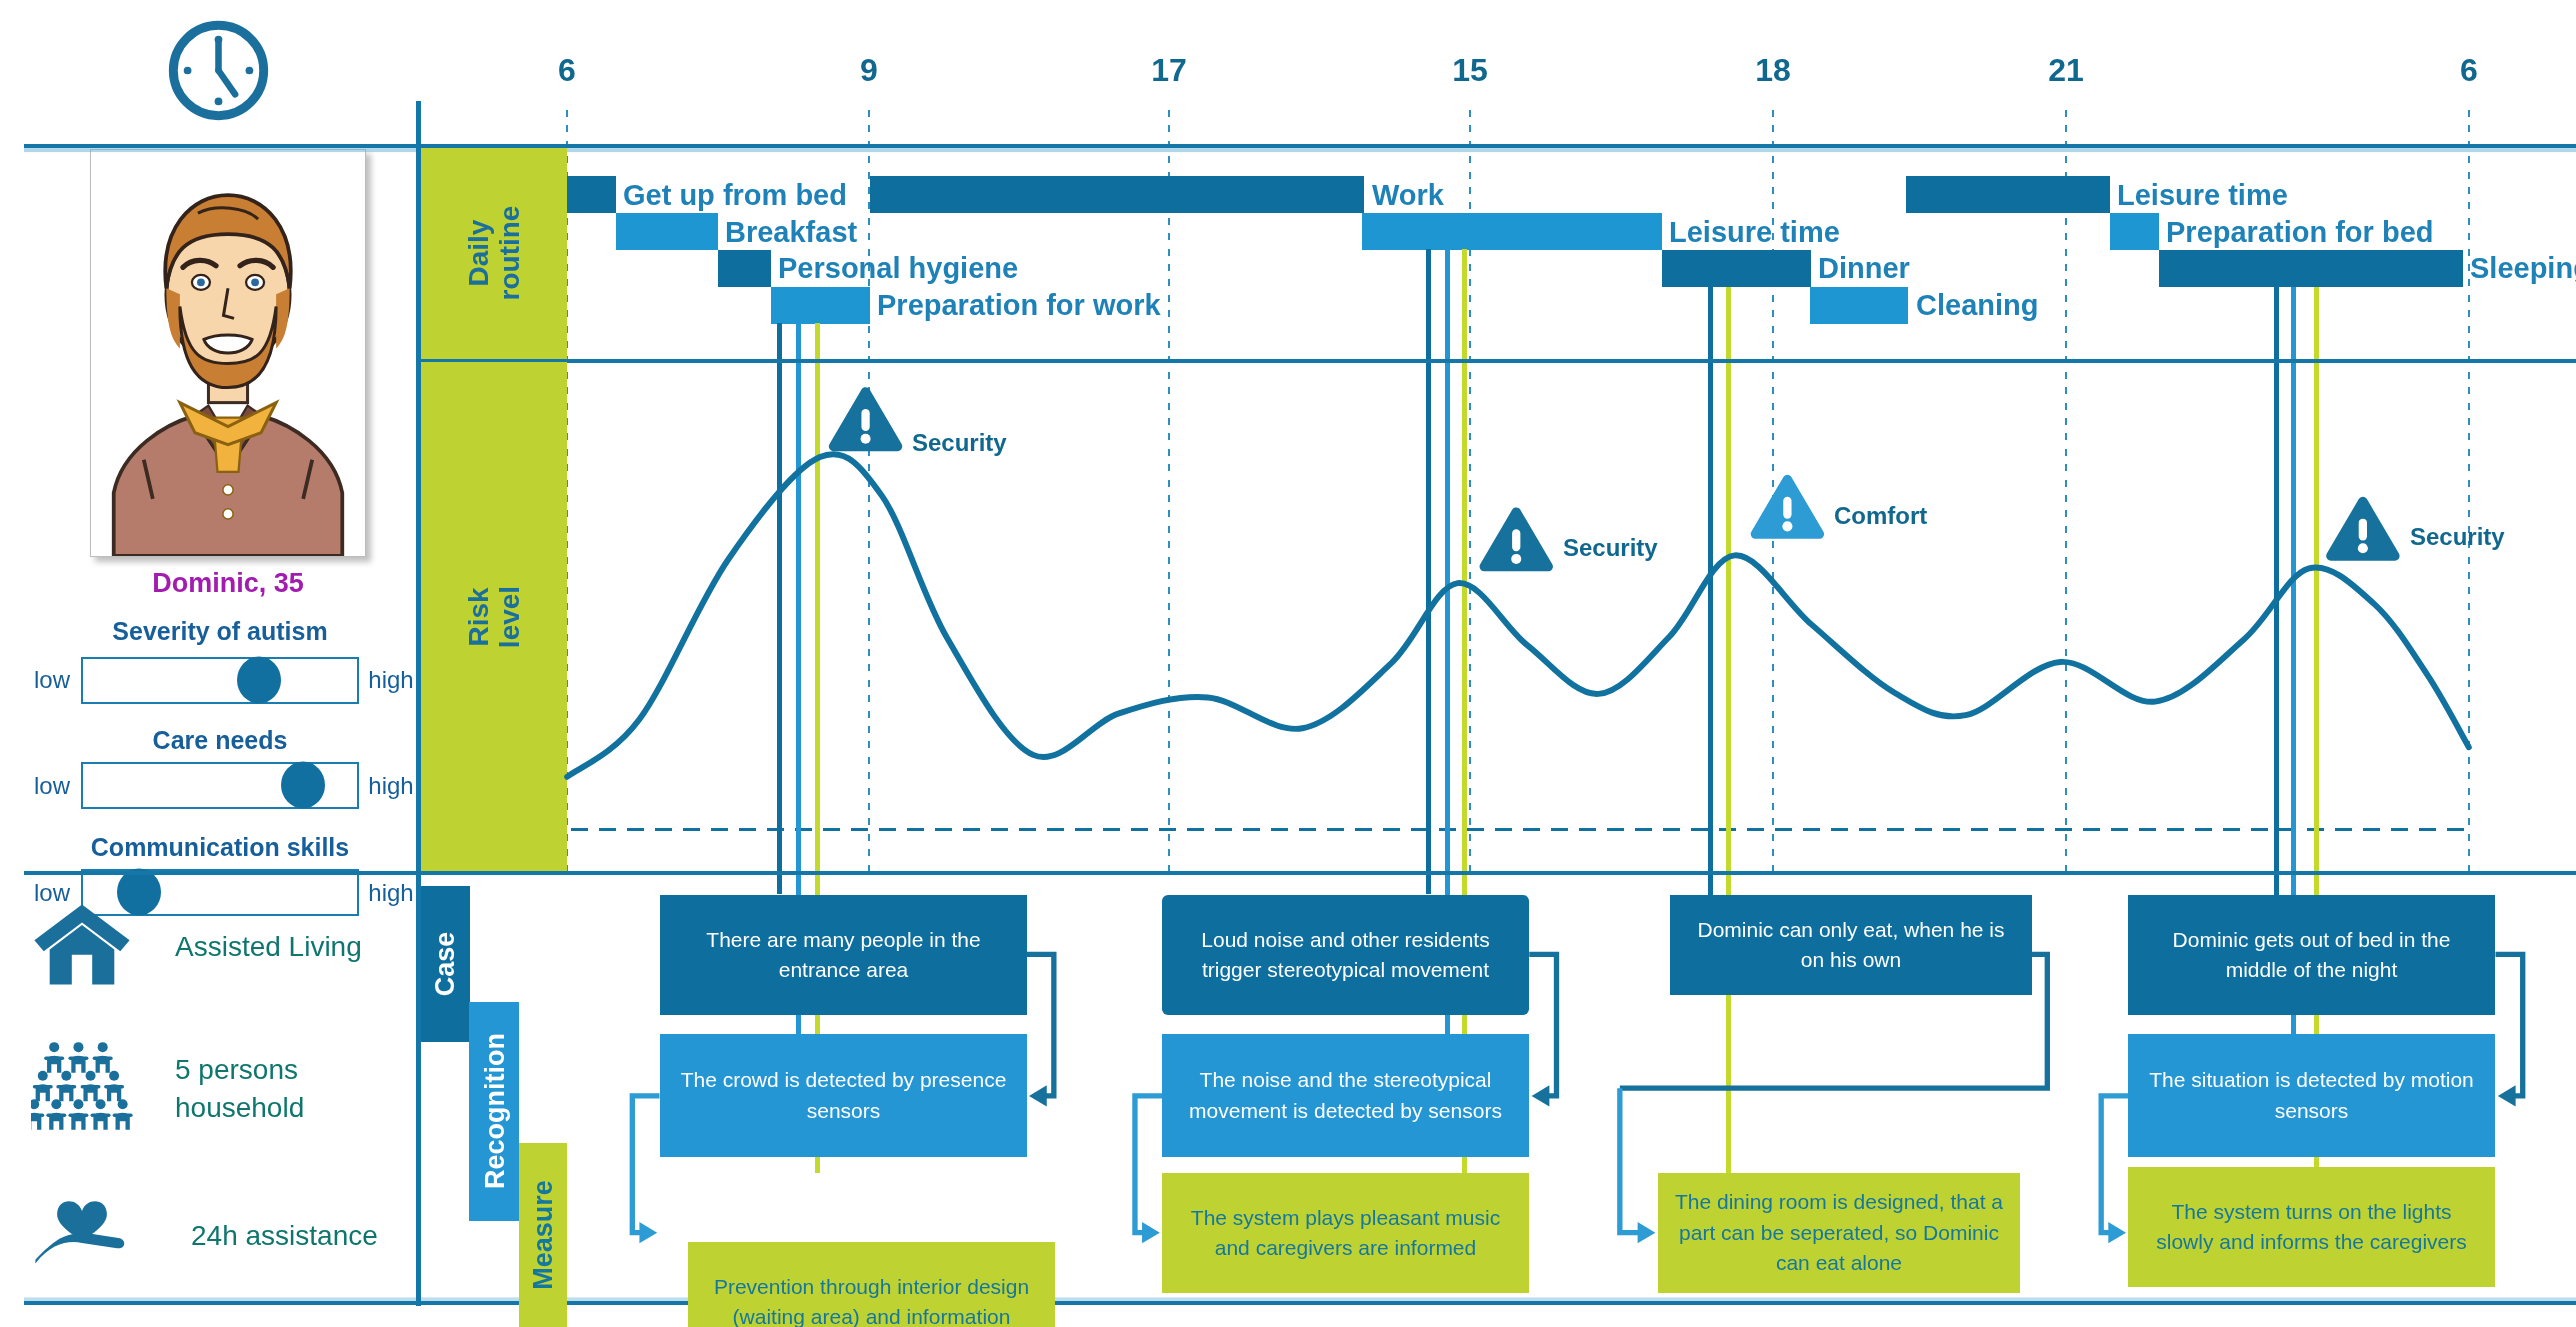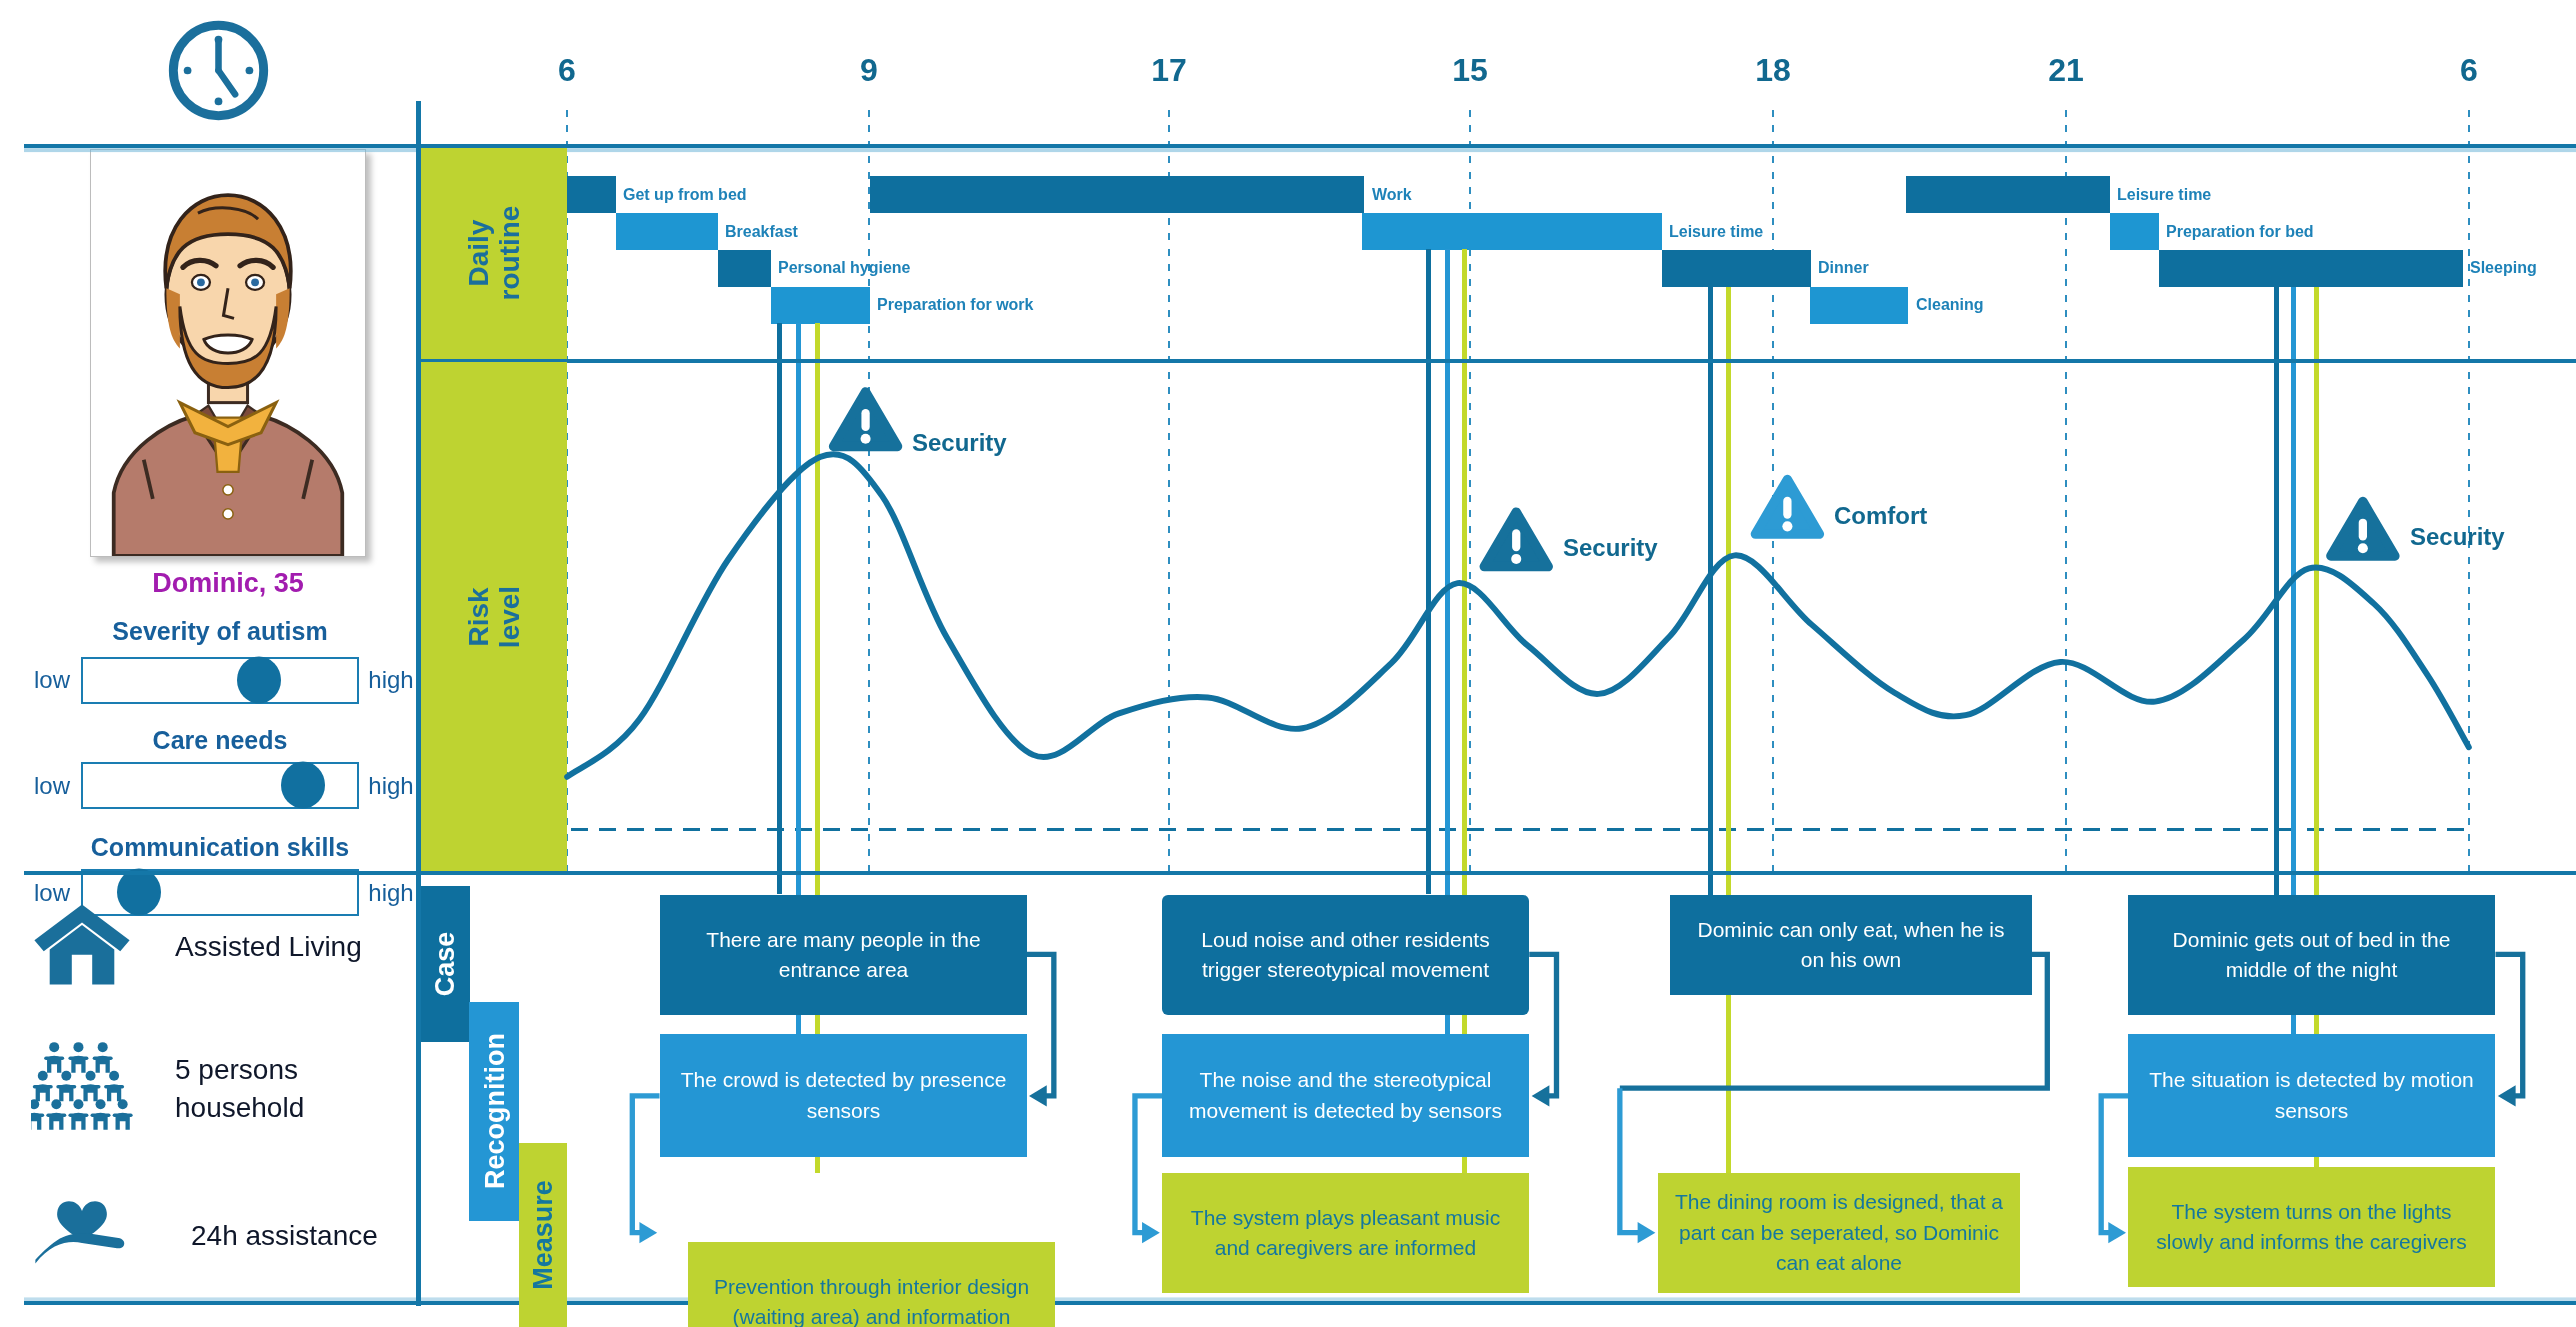--- a/index.html
+++ b/index.html
@@ -12,21 +12,21 @@
             background:repeating-linear-gradient(180deg,#2e8ec0 0 7px,transparent 7px 15.4px);
             z-index:1;}
   .hourlabel{position:absolute;transform:translateX(-50%);color:#11688f;font-weight:bold;
              font-size:32px;z-index:3;}
   .greenbox{position:absolute;background:#bed331;z-index:4;}
   .rotlabel{position:absolute;transform:translate(-50%,-50%) rotate(-90deg);
             font-weight:bold;text-align:center;white-space:pre-line;line-height:1.12;z-index:6;}
   .bar{position:absolute;z-index:2;}
   .bar.dark{background:#0e6f9e;}
   .bar.light{background:#1e96d2;}
-  .barlabel{position:absolute;color:#1e82b8;font-weight:bold;font-size:16px;
+  .barlabel{position:absolute;color:#1e82b8;font-weight:bold;font-size:29px;
             white-space:nowrap;transform:translateY(-50%);z-index:3;}
   .evline{position:absolute;width:4.7px;z-index:3;}
   .evline.case{background:#0e6f9e;}
   .evline.recognition{background:#2496d4;}
   .evline.measure{background:#c3d92b;}
   .flowbox{position:absolute;display:flex;align-items:center;justify-content:center;
            text-align:center;font-size:21px;line-height:1.45;z-index:6;padding:6px 16.6px;
            box-sizing:border-box;}
   .flowbox.case{background:#0e6f9e;color:#ffffff;}
   .flowbox.recognition{background:#2496d4;color:#ffffff;}
@@ -37,21 +37,21 @@
          border:1.8px solid #bcbcbc;box-shadow:4.7px 4.7px 6px rgba(0,0,0,.25);z-index:2;}
   .personaname{position:absolute;left:228px;top:583px;transform:translate(-50%,-50%);
                color:#a21caf;font-weight:bold;font-size:27px;white-space:nowrap;}
   .slidertitle{position:absolute;transform:translate(-50%,-50%);color:#175f9b;font-weight:bold;
                font-size:25px;white-space:nowrap;}
   .slidertrack{position:absolute;left:81px;width:278px;height:47px;border:2.4px solid #1a7db2;
                background:#fff;box-sizing:border-box;}
   .sliderknob{position:absolute;width:44px;height:47px;border-radius:50%;background:#1170a0;
               transform:translate(-50%,-50%);}
   .sliderside{position:absolute;transform:translate(-50%,-50%);color:#175f9b;font-size:24px;}
-  .factlabel{position:absolute;color:#0f172a;font-size:28px;line-height:1.35;
+  .factlabel{position:absolute;color:#0f766e;font-size:28px;line-height:1.35;
              transform:translateY(-50%);}
   .facticon{position:absolute;z-index:2;}
   svg.overlay{position:absolute;left:0;top:0;width:2576px;height:1328px;z-index:5;
               pointer-events:none;}
   .baseline{position:absolute;height:3px;z-index:2;
             background:repeating-linear-gradient(90deg,#11719f 0 16.6px,transparent 16.6px 28px);}
 </style>
 </head>
 <body>
 

